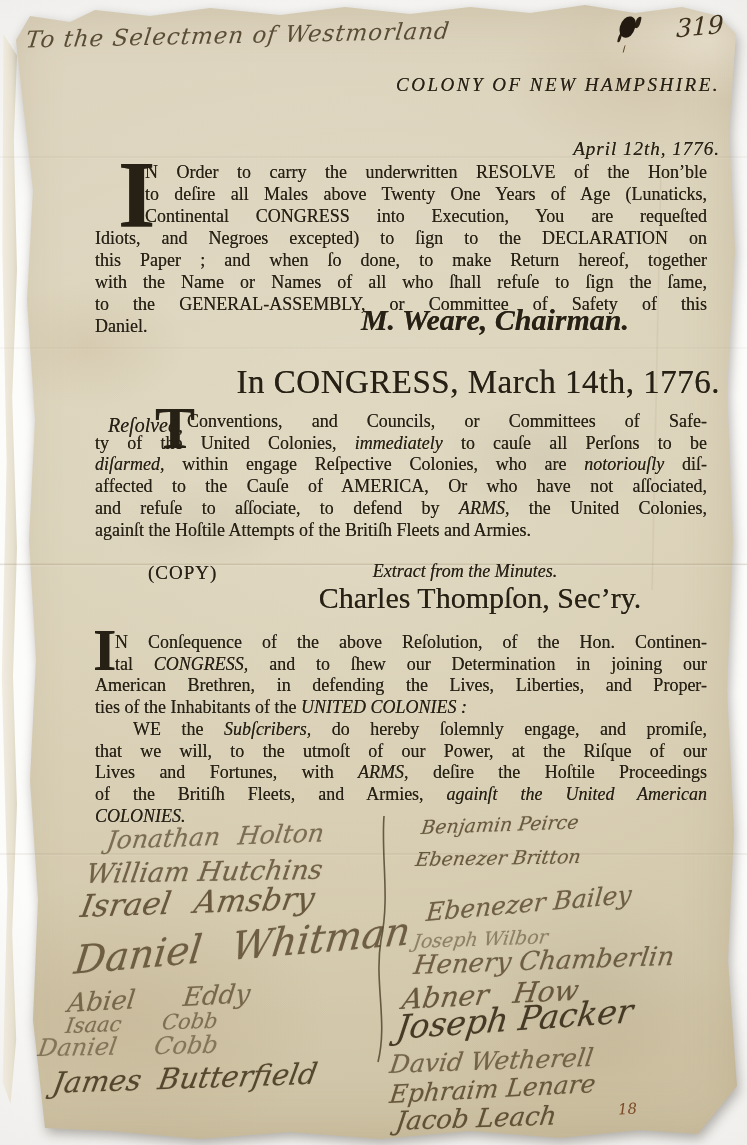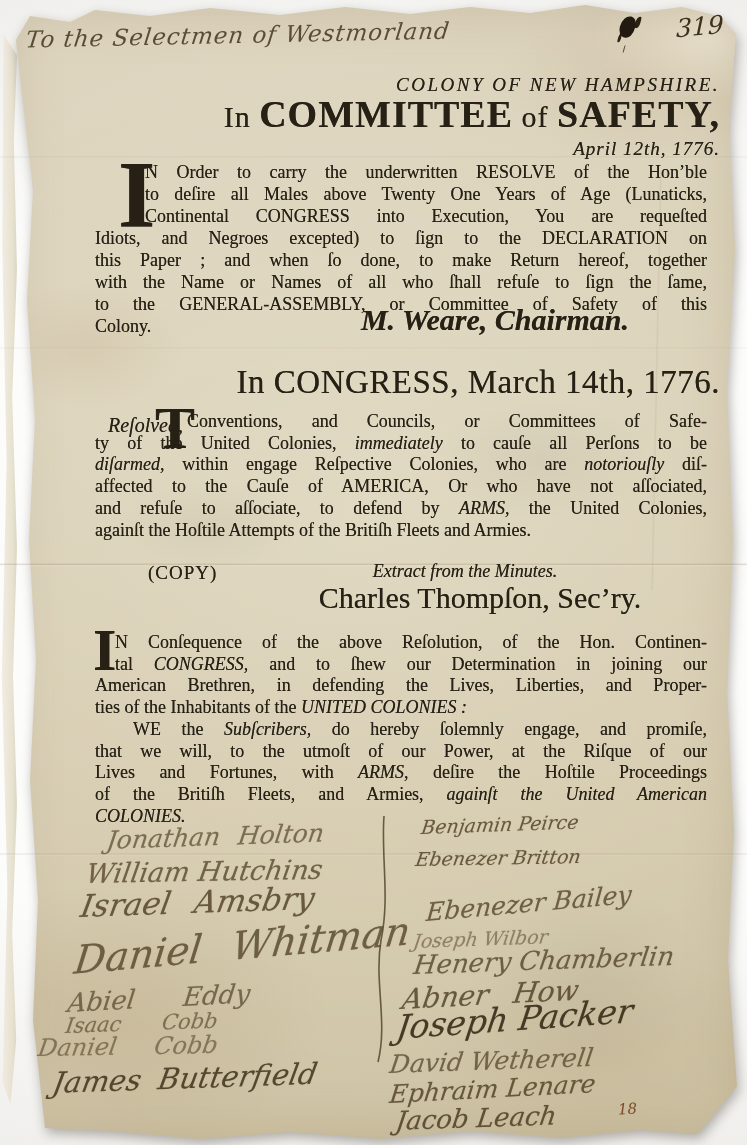--- a/index.html
+++ b/index.html
@@ -141,33 +141,32 @@
   <div class="vcrease"></div>
   <div class="smudge sm1"></div>
   <div class="smudge sm2"></div>
   <div class="smudge sm3"></div>
   <div class="ink-blot"></div>
 
   <div class="hand addressee">To the Selectmen of Westmorland</div>
   <div class="hand page-num">319</div>
 
   <div class="print center-block colony">COLONY OF NEW HAMPSHIRE.</div>
-  <div class="print center-block committee" id="committee"><span class="md">In </span><span class="lg">COMMITTEE</span><span class="md"> of </span><span class="lg">SAFETY,</span></div>
   <div class="print center-block dateline">April 12th, 1776.</div>
 
   <div class="print dropcap dc1">I</div>
   <div class="print para" id="para1">
       <div class="tline ind1"><span>N Order to carry the underwritten RESOLVE of the Hon’ble</span></div>
       <div class="tline ind1"><span>to deſire all Males above Twenty One Years of Age (Lunaticks,</span></div>
       <div class="tline ind1"><span>Continental CONGRESS into Execution, You are requeſted</span></div>
       <div class="tline"><span>Idiots, and Negroes excepted) to ſign to the DECLARATION on</span></div>
       <div class="tline"><span>this Paper ; and when ſo done, to make Return hereof, together</span></div>
       <div class="tline"><span>with the Name or Names of all who ſhall refuſe to ſign the ſame,</span></div>
       <div class="tline"><span>to the GENERAL-ASSEMBLY, or Committee of Safety of this</span></div>
-      <div class="tline nj"><span>Colony.</span></div>
+      <div class="tline nj"><span>Daniel.</span></div>
     </div>
   <div class="print weare">M. Weare, Chairman.</div>
 
   <div class="print center-block congress-head">In CONGRESS, March 14th, 1776.</div>
   <div class="print resolved-label">Reſolved,</div>
   <div class="print dropcap dc2">T</div>
   <div class="print para" id="para2">
       <div class="tline ind2"><span>Conventions, and Councils, or Committees of Safe-</span></div>
       <div class="tline"><span>ty of the United Colonies, </span><span class="it">immediately</span><span> to cauſe all Perſons to be</span></div>
       <div class="tline"><span class="it">diſarmed,</span><span> within engage Reſpective Colonies, who are </span><span class="it">notoriouſly</span><span> diſ-</span></div>

